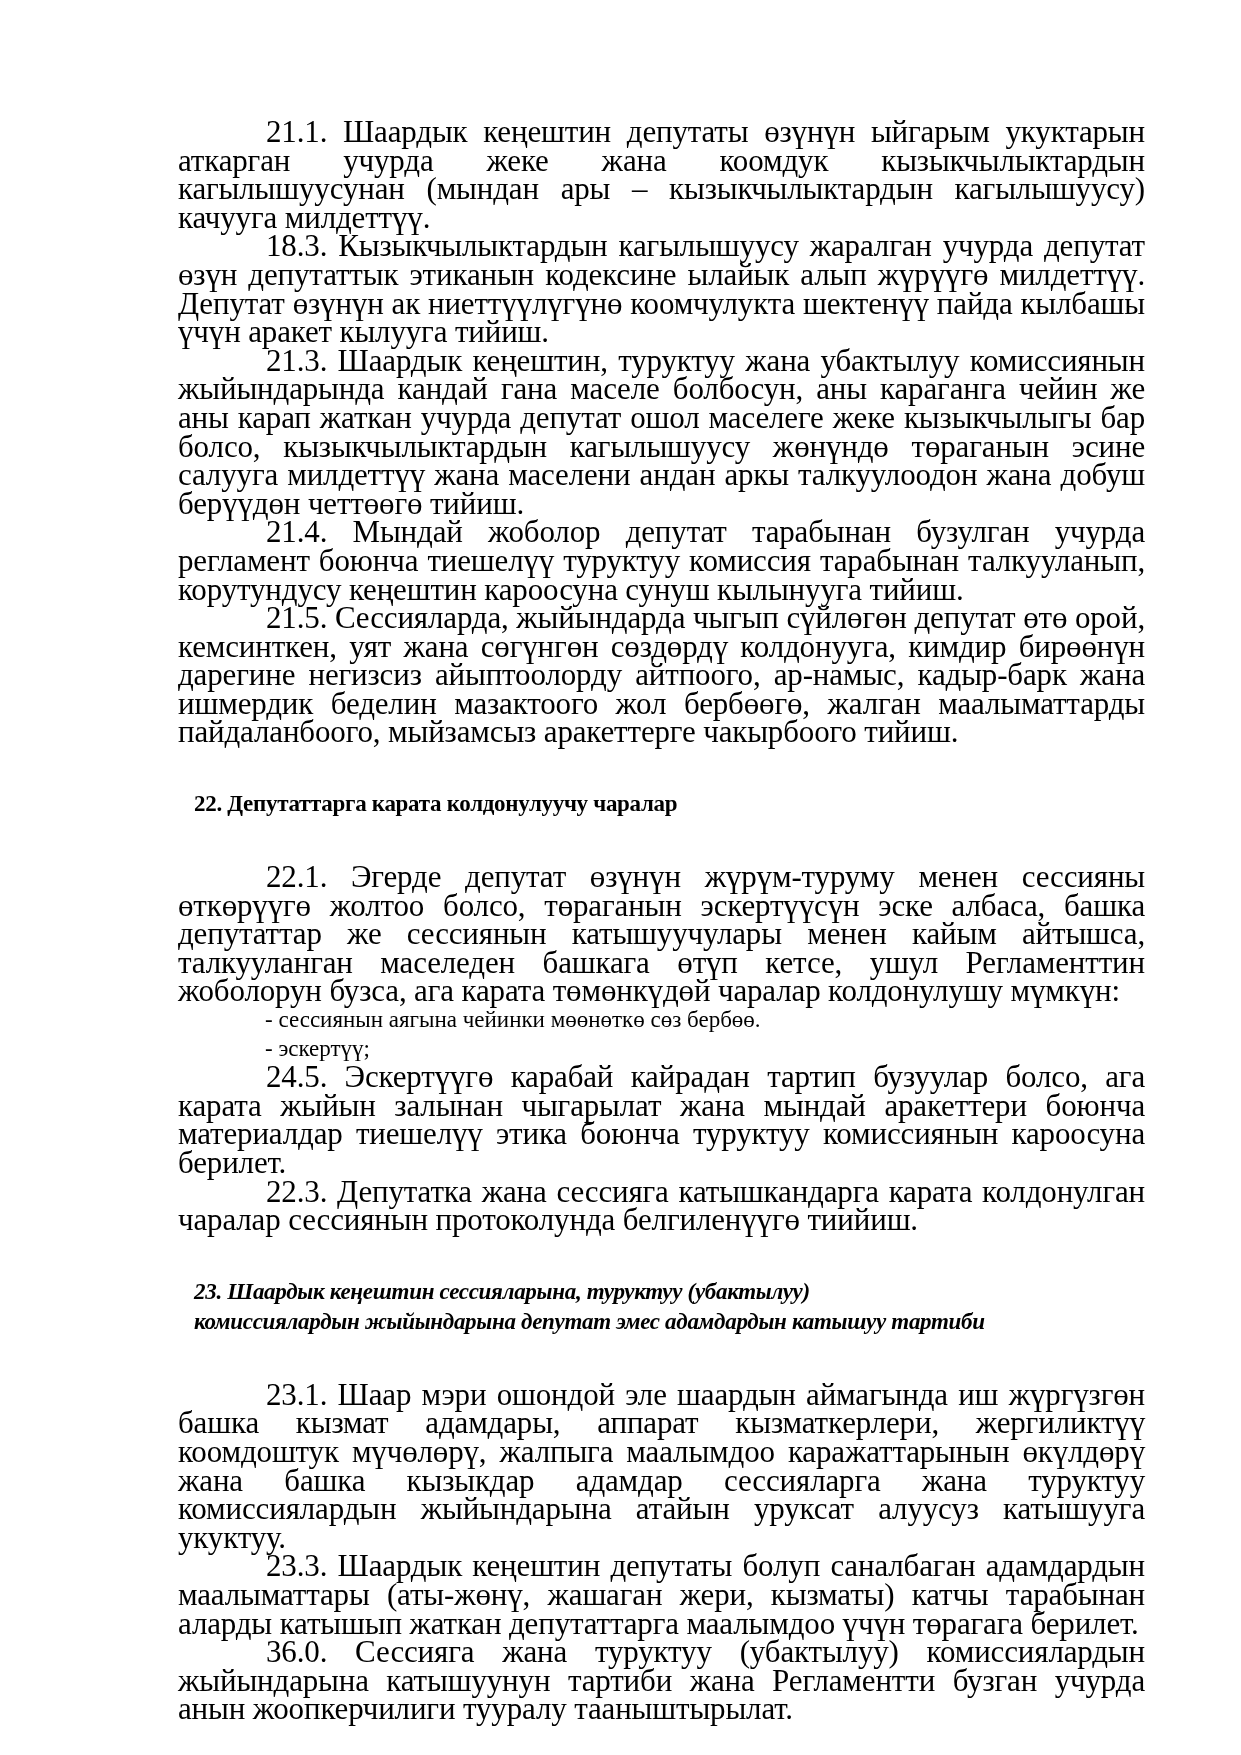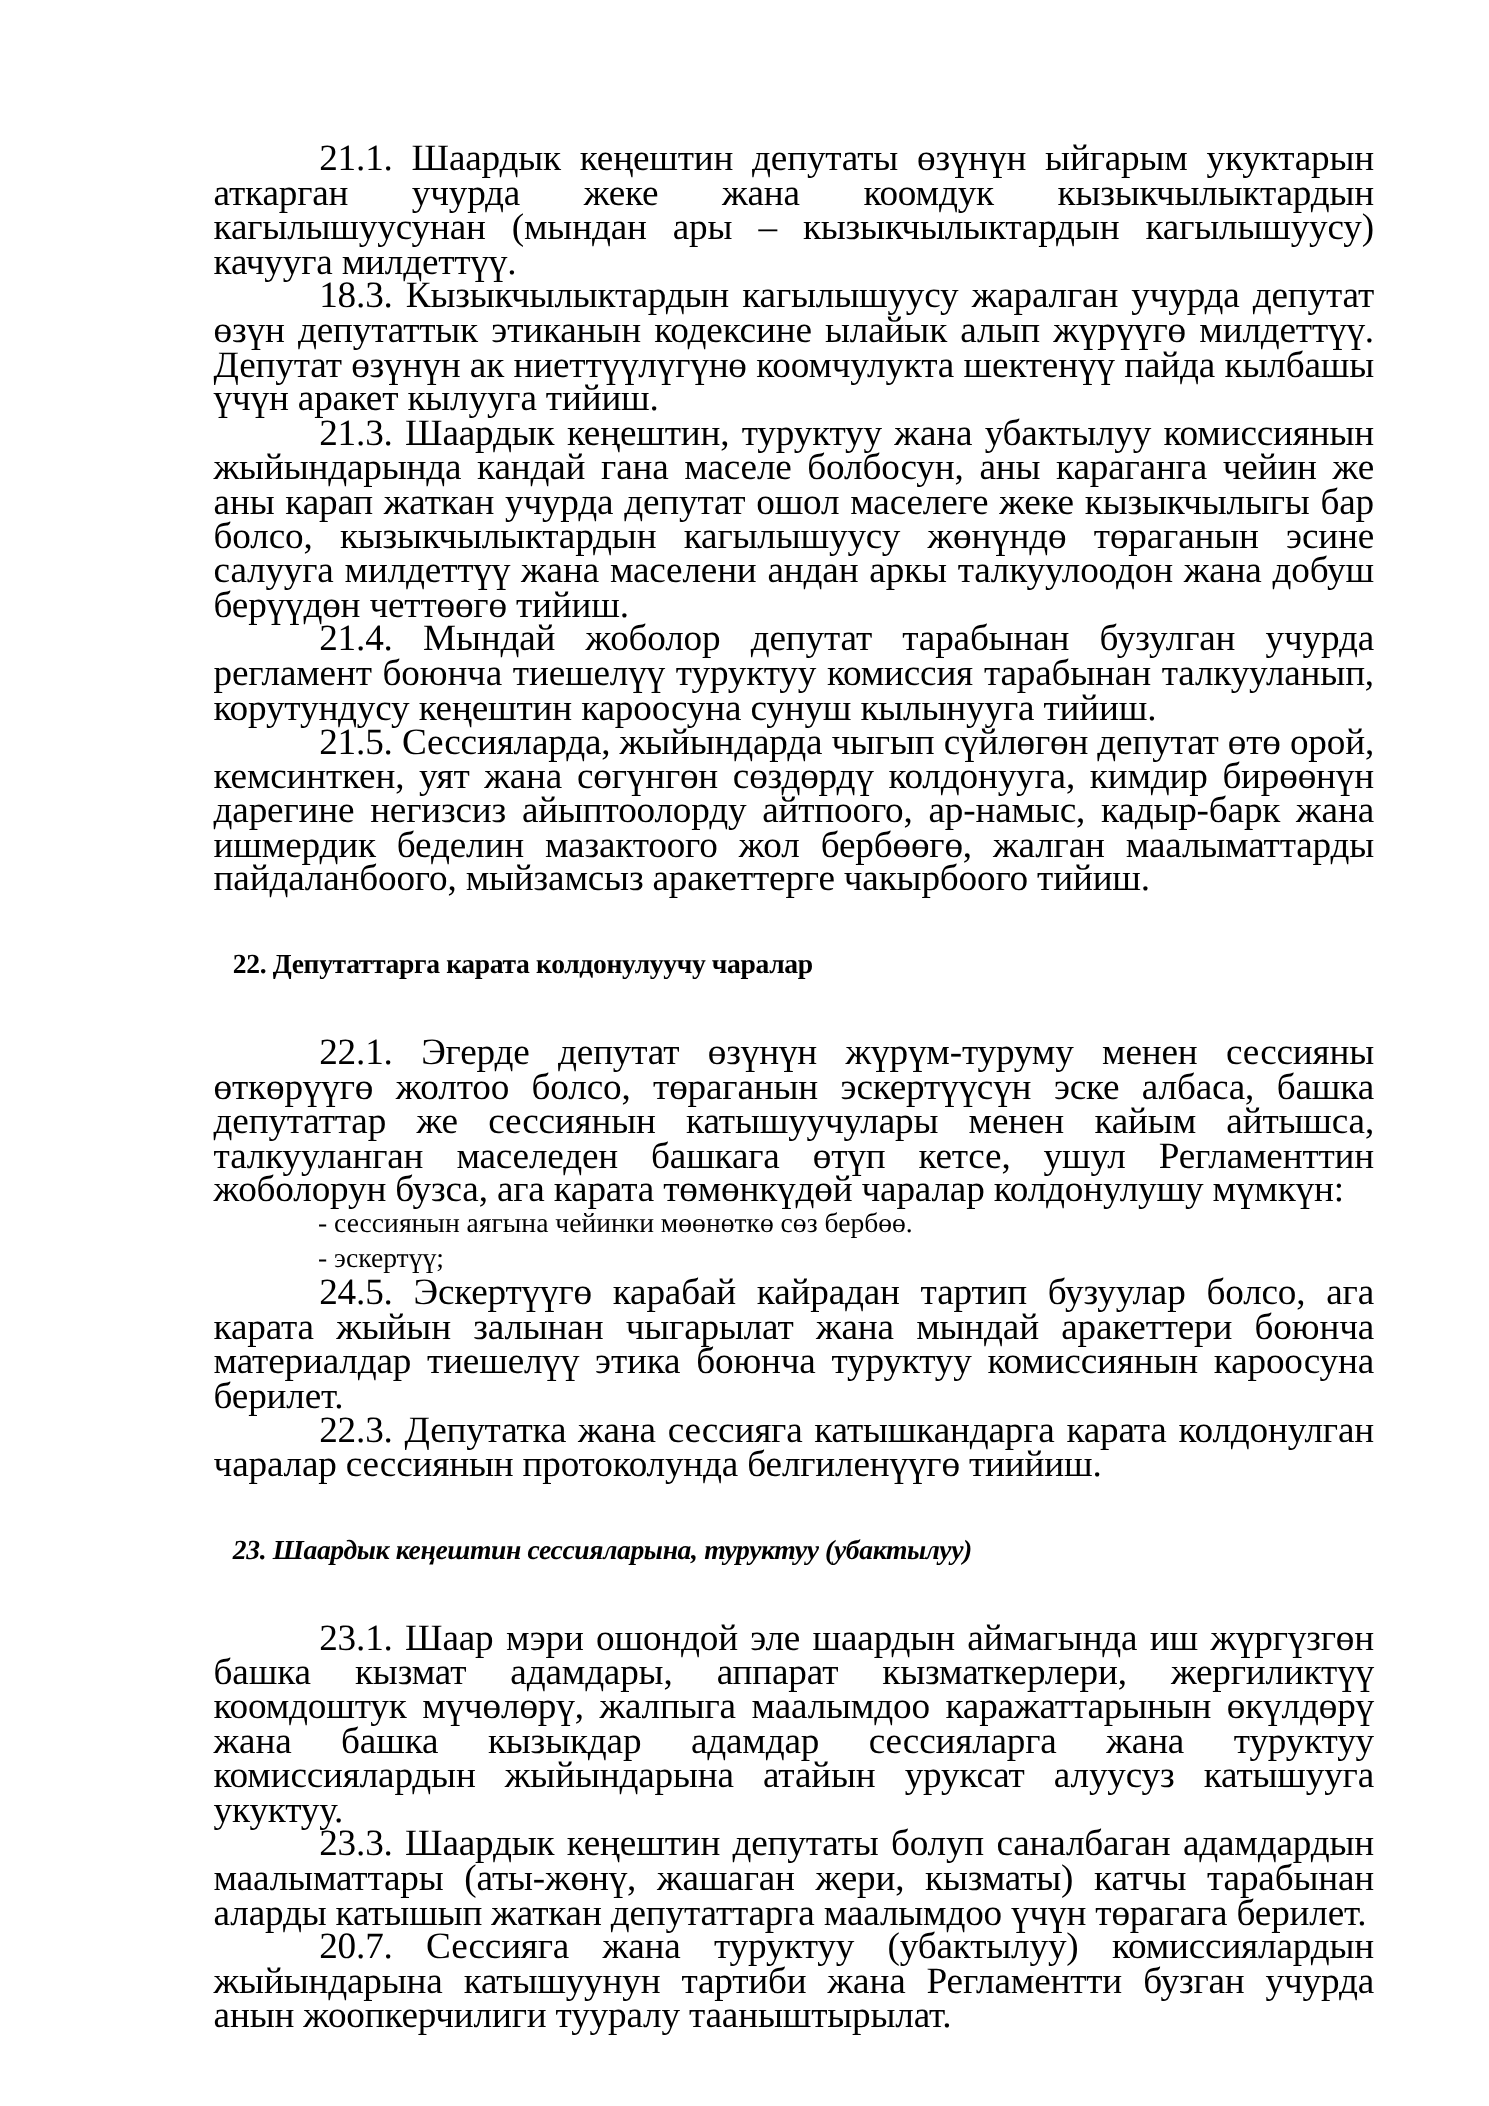--- a/index.html
+++ b/index.html
@@ -83,21 +83,22 @@
       <p class="list-item">- эскертүү;</p>
       <p class="para">24.5. Эскертүүгө карабай кайрадан тартип бузуулар болсо, ага карата жыйын залынан чыгарылат жана мындай аракеттери боюнча материалдар тиешелүү этика боюнча туруктуу комиссиянын кароосуна берилет.</p>
       <p class="para">22.3. Депутатка жана сессияга катышкандарга карата колдонулган чаралар сессиянын протоколунда белгиленүүгө тиийиш.</p>
     </section>
 
     <div class="gap-m"></div>
 
     <section>
       <h2 class="heading">
         <span class="heading-line">23. Шаардык кеңештин сессияларына, туруктуу (убактылуу)</span>
+        <span class="heading-line">комиссиялардын жыйындарына депутат эмес адамдардын катышуу тартиби</span>
       </h2>
       <div class="gap-22"></div>
       <p class="para">23.1. Шаар мэри ошондой эле шаардын аймагында иш жүргүзгөн башка кызмат адамдары, аппарат кызматкерлери, жергиликтүү коомдоштук мүчөлөрү, жалпыга маалымдоо каражаттарынын өкүлдөрү жана башка кызыкдар адамдар сессияларга жана туруктуу комиссиялардын жыйындарына атайын уруксат алуусуз катышууга укуктуу.</p>
       <p class="para">23.3. Шаардык кеңештин депутаты болуп саналбаган адамдардын маалыматтары (аты-жөнү, жашаган жери, кызматы) катчы тарабынан аларды катышып жаткан депутаттарга маалымдоо үчүн төрагага берилет.</p>
-      <p class="para">20.7. Сессияга жана туруктуу (убактылуу) комиссиялардын жыйындарына катышуунун тартиби жана Регламентти бузган учурда анын жоопкерчилиги тууралу тааныштырылат.</p>
+      <p class="para">36.0. Сессияга жана туруктуу (убактылуу) комиссиялардын жыйындарына катышуунун тартиби жана Регламентти бузган учурда анын жоопкерчилиги тууралу тааныштырылат.</p>
     </section>
 
   </div>
 </div>
 
 </body></html>

